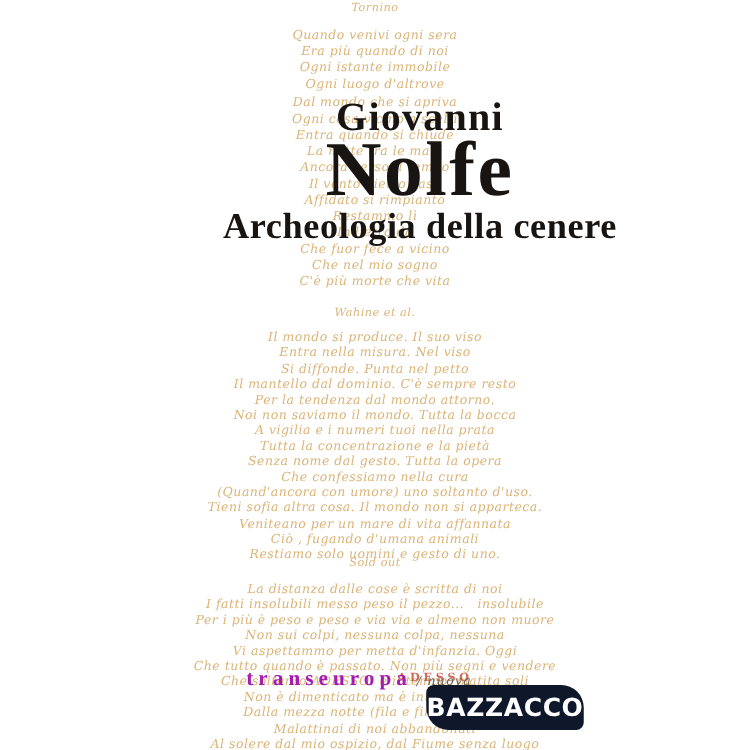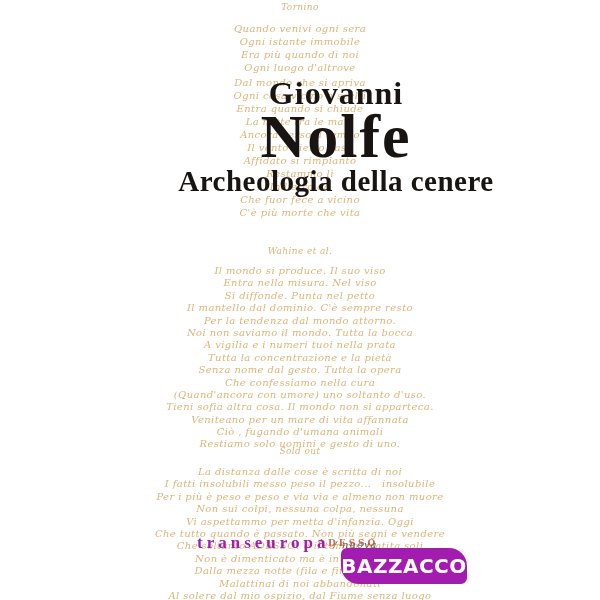--- a/index.html
+++ b/index.html
@@ -45,38 +45,38 @@
     color:#6b6257;margin-left:4px;letter-spacing:1px;
   }
   .series-red{
     position:absolute;top:538px;left:318px;z-index:1;
     font-family:"DejaVu Serif", serif;font-size:9px;font-weight:700;
     color:#c0452f;letter-spacing:3px;opacity:.8;white-space:nowrap;
   }
   
   .badge{
     position:absolute;left:341px;top:548px;width:126px;height:36px;z-index:3;
-    background:#a21caf;border-radius:6px 18px 6px 18px;
+    background:#0f172a;border-radius:6px 18px 6px 18px;
     display:flex;align-items:center;justify-content:center;
     font-family:"DejaVu Sans", sans-serif;font-weight:800;
     font-size:20px;color:#ffffff;letter-spacing:.5px;
   }
 </style>
 </head>
 <body>
 
 <div class="canvas">
 
   <div class="script script-heading" style="top:2px">Tornino</div>
 
-  <div class="script stanza" style="top:22px"><div>Quando venivi ogni sera</div><div>Ogni istante immobile</div><div>Era più quando di noi</div><div>Ogni luogo d'altrove</div></div>
+  <div class="script stanza" style="top:22px"><div>Quando venivi ogni sera</div><div>Era più quando di noi</div><div>Ogni istante immobile</div><div>Ogni luogo d'altrove</div></div>
 
   <div class="script stanza" style="top:76px"><div>Dal mondo che si apriva</div><div>Ogni cosa vicino a scelti</div><div>Entra quando si chiude</div><div>La notte tra le mani</div><div>Ancora verso il tempo</div><div>Il vento dietro casa</div><div>Affidato si rimpianto</div><div>Restammo lì</div><div>Indietro da</div></div>
 
-  <div class="script stanza" style="top:193px"><div>Che fuor fece a vicino</div><div>C'è più morte che vita</div></div>
+  <div class="script stanza" style="top:193px"><div>Che fuor fece a vicino</div><div>Che nel mio sogno</div><div>C'è più morte che vita</div></div>
 
   <div class="script script-heading" style="top:246px">Wahine et al.</div>
 
   <div class="script stanza tight" style="top:265px"><div>Il mondo si produce. Il suo viso</div><div>Entra nella misura. Nel viso</div><div>Si diffonde. Punta nel petto</div><div>Il mantello dal dominio. C'è sempre resto</div><div>Per la tendenza dal mondo attorno.</div><div>Noi non saviamo il mondo. Tutta la bocca</div><div>A vigilia e i numeri tuoi nella prata</div><div>Tutta la concentrazione e la pietà</div><div>Senza nome dal gesto. Tutta la opera</div><div>Che confessiamo nella cura</div><div>(Quand'ancora con umore) uno soltanto d'uso.</div><div>Tieni sofia altra cosa. Il mondo non si apparteca.</div><div>Veniteano per un mare di vita affannata</div><div>Ciò , fugando d'umana animali</div><div>Restiamo solo uomini e gesto di uno.</div></div>
 
   <div class="script script-heading" style="top:446px">Sold out</div>
 
   <div class="script stanza tight" style="top:466px"><div>La distanza dalle cose è scritta di noi</div><div>I fatti insolubili messo peso il pezzo...   insolubile</div><div>Per i più è peso e peso e via via e almeno non muore</div><div>Non sui colpi, nessuna colpa, nessuna</div><div>Vi aspettammo per metta d'infanzia. Oggi</div><div>Che tutto quando è passato. Non più segni e vendere</div><div>Che soltanto ADESSO! è il tempo, matita soli</div><div>Non è dimenticato ma è inutile ancora</div><div>Dalla mezza notte (fila e finita) ancora</div><div>Malattinai di noi abbandonati</div><div>Al solere dal mio ospizio, dal Fiume senza luogo</div></div>
 
   <div class="title-block">

